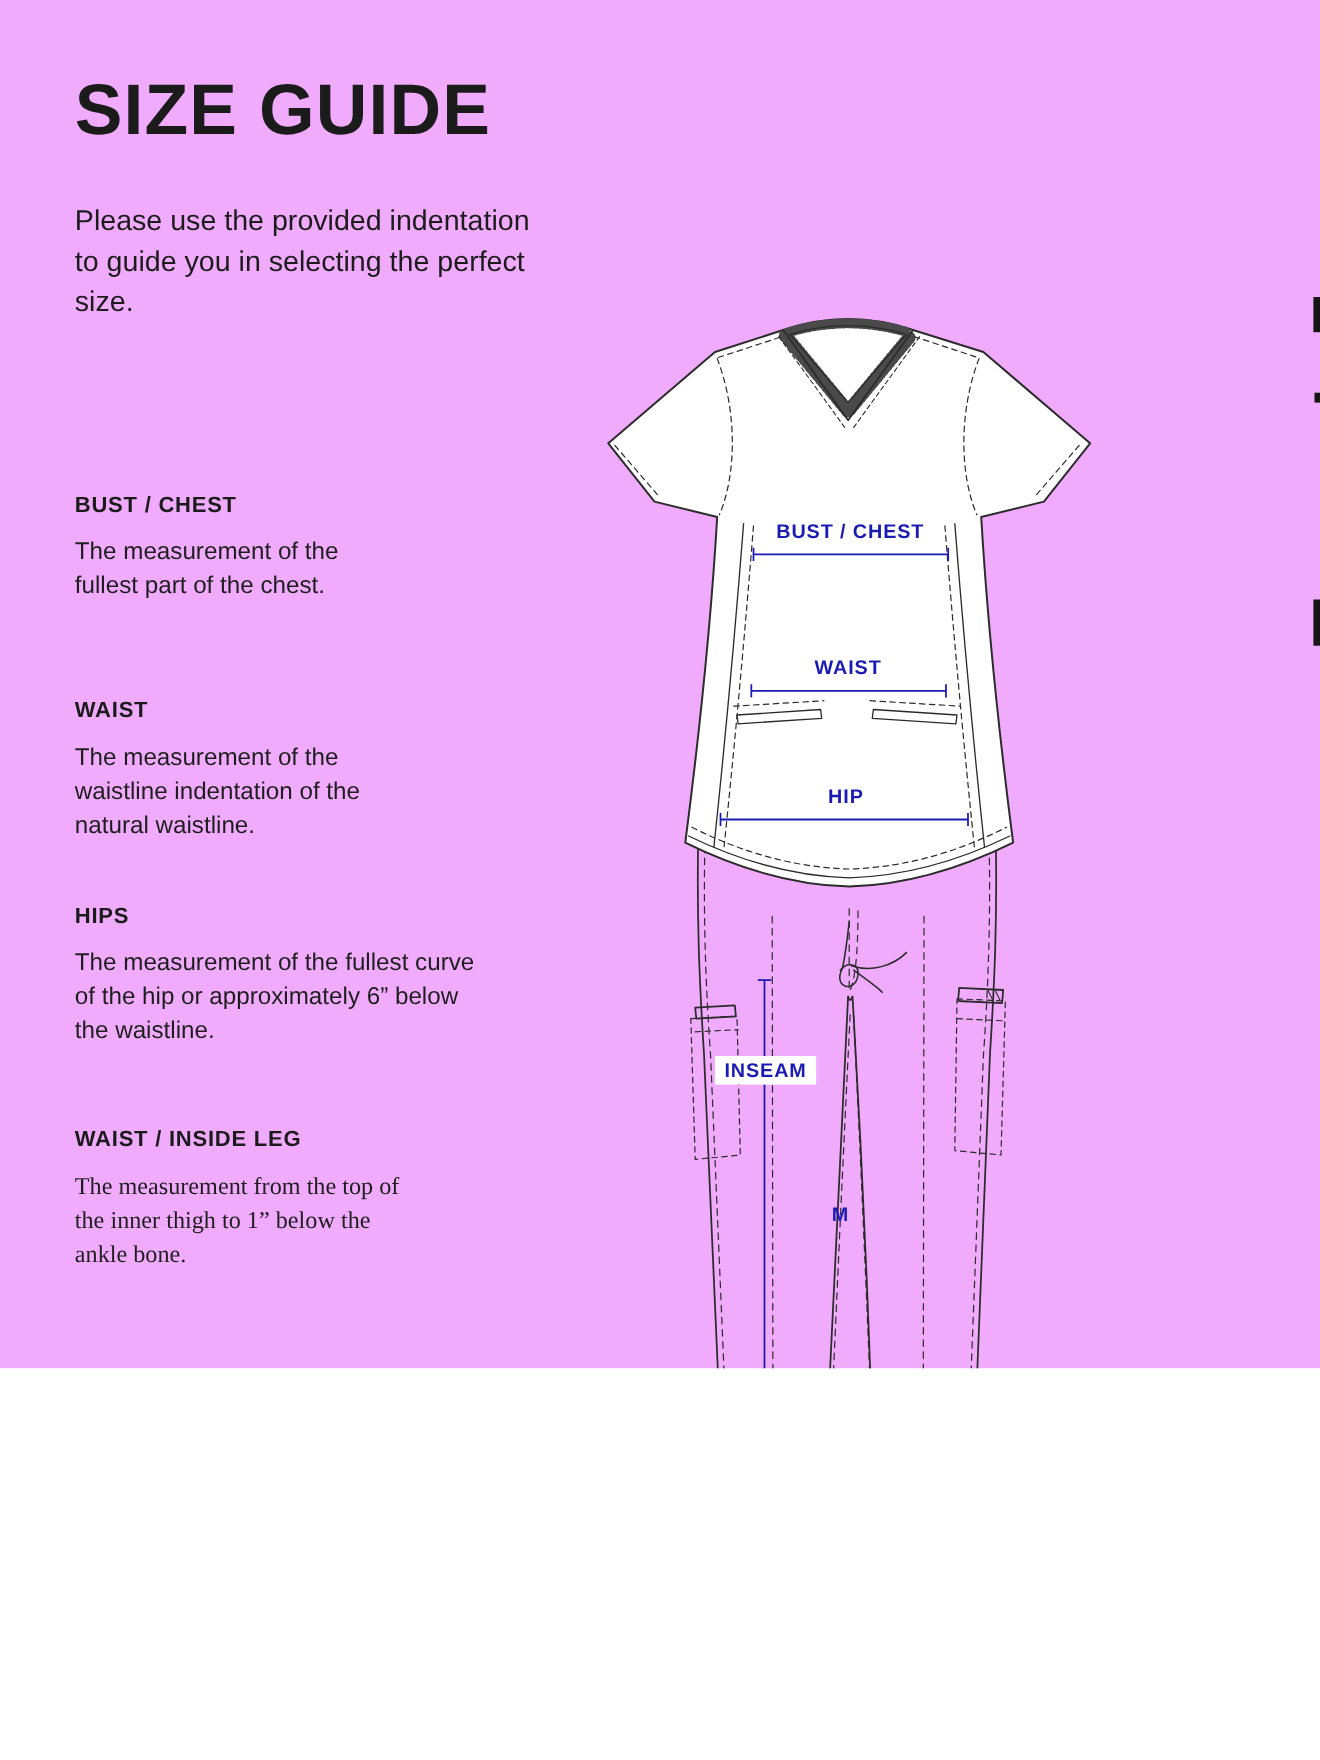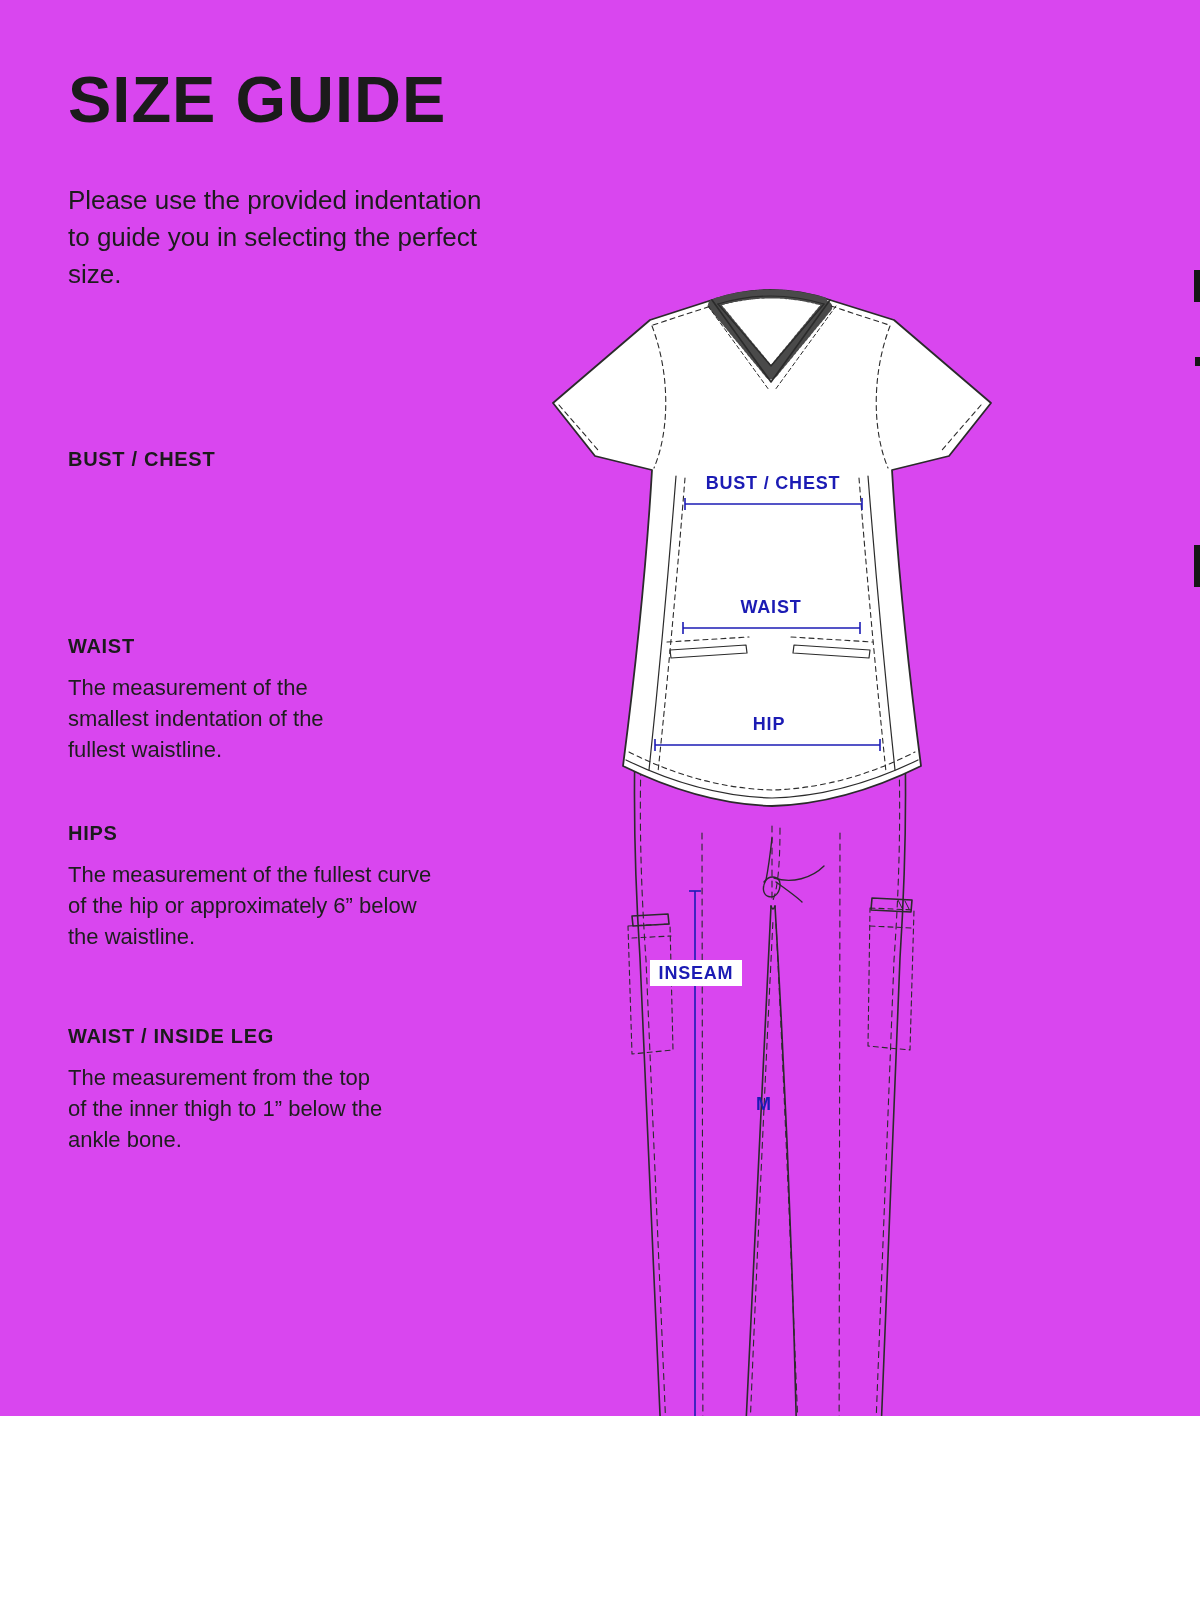--- a/index.html
+++ b/index.html
@@ -1,36 +1,36 @@
 <!DOCTYPE html>
 <html><head>
 <meta charset="utf-8">
 <title>Size Guide</title>
 <style>
   * { margin:0; padding:0; box-sizing:border-box; }
   html,body { background:#ffffff; }
   .canvas {
-    position:relative; width:1200px; height:1416px; background:#d946ef;
+    position:relative; width:1200px; height:1244px; background:#f0abfc;
     font-family:"Liberation Sans","DejaVu Sans",sans-serif; color:#1e1e1e; overflow:hidden;
   }
   .page-title {
     position:absolute; left:68px; top:66px;
     font-size:65px; font-weight:800; letter-spacing:1px; color:#1b1b1b; line-height:1.05;
   }
   .intro {
     position:absolute; left:68px; top:182px; width:438px;
     font-size:26px; line-height:37px; color:#1c1c1c;
   }
   .msec { position:absolute; left:68px; }
   .msec h2 { font-size:20px; font-weight:700; letter-spacing:.7px; color:#1b1b1b; margin-bottom:14px; }
   .msec p  { font-size:22px; line-height:31px; color:#1e1e1e; }
   #sec-bust   { top:448px; } #sec-bust p   { width:290px; }
   #sec-waist  { top:635px; } #sec-waist p  { width:305px; }
   #sec-hips   { top:822px; } #sec-hips p   { width:372px; }
-  #sec-inseam { top:1025px;} #sec-inseam p { width:318px; }
+  #sec-inseam { top:1025px;} #sec-inseam p { width:318px;font-family:Liberation Serif, serif; }
   .note {
     position:absolute; left:68px; top:1375px; width:316px;
     font-size:22px; line-height:30px; color:#1e1e1e;
   }
   .note strong { font-weight:700; }
   .diagram { position:absolute; left:540px; top:278px; width:460px; height:1250px; }
   .edge-mark { position:absolute; right:0; background:#161616; }
   #em1 { top:270px; width:6px; height:32px; }
   #em2 { top:357px; width:5px; height:9px; }
   #em3 { top:545px; width:6px; height:42px; }
@@ -39,25 +39,26 @@
 <body>
 
 <div class="canvas">
 
   <h1 class="page-title">SIZE GUIDE</h1>
 
   <p class="intro">Please use the provided indentation to guide you in selecting the perfect size.</p>
 
   <section class="msec" id="sec-bust">
     <h2>BUST / CHEST</h2>
+    <p>The measurement of the fullest part of the chest.</p>
   </section>
 
   <section class="msec" id="sec-waist">
     <h2>WAIST</h2>
-    <p>The measurement of the smallest indentation of the fullest waistline.</p>
+    <p>The measurement of the waistline indentation of the natural waistline.</p>
   </section>
 
   <section class="msec" id="sec-hips">
     <h2>HIPS</h2>
     <p>The measurement of the fullest curve of the hip or approximately 6” below the waistline.</p>
   </section>
 
   <section class="msec" id="sec-inseam">
     <h2>WAIST / INSIDE LEG</h2>
     <p>The measurement from the top of the inner thigh to 1” below the ankle bone.</p>

